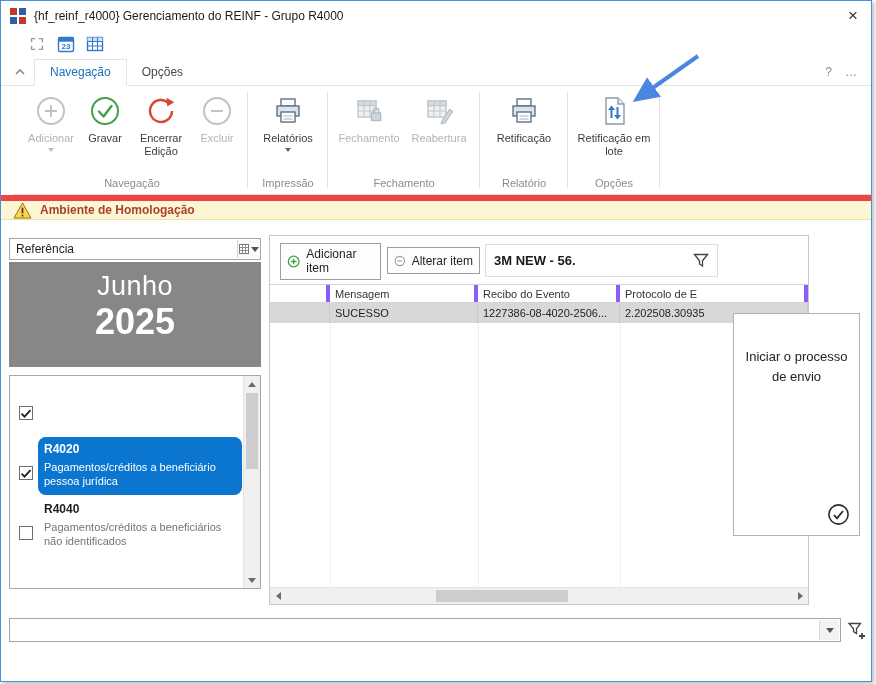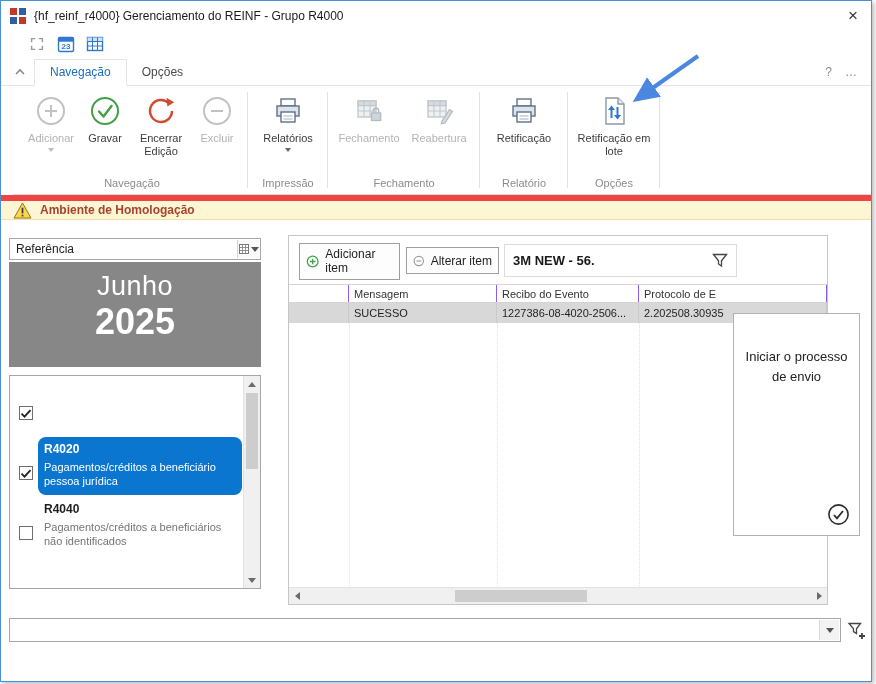--- a/index.html
+++ b/index.html
@@ -67,28 +67,28 @@
   .vscroll .thumb { position:absolute; left:2px; right:2px; top:17px; height:76px; background:#cdcdcd; }
 
   
   .tri-up    { width:0;height:0;border-left:4px solid transparent;border-right:4px solid transparent;border-bottom:5px solid #6b6b6b; }
   .tri-down  { width:0;height:0;border-left:4px solid transparent;border-right:4px solid transparent;border-top:5px solid #6b6b6b; }
   .tri-left  { width:0;height:0;border-top:4px solid transparent;border-bottom:4px solid transparent;border-right:5px solid #6b6b6b; }
   .tri-right { width:0;height:0;border-top:4px solid transparent;border-bottom:4px solid transparent;border-left:5px solid #6b6b6b; }
   .tri-dd    { width:0;height:0;border-left:4px solid transparent;border-right:4px solid transparent;border-top:5px solid #555; }
 
   
-  .centerpanel { position:absolute; left:268px; top:234px; width:540px; height:370px; border:1px solid #c6c6c6; background:#fff;margin-left:19px; }
+  .centerpanel { position:absolute; left:268px; top:234px; width:540px; height:370px; border:1px solid #c6c6c6; background:#fff; }
   .addbtn { position:absolute; left:10px; top:7px; width:101px; height:37px; border:1px solid #9e9e9e; background:#fdfdfd; display:flex; align-items:center; gap:6px; padding:2px 6px; font-size:12px; color:#1f1f1f; line-height:1.1; }
   .altbtn { position:absolute; left:117px; top:11px; width:93px; height:27px; border:1px solid #9e9e9e; background:#fdfdfd; display:flex; align-items:center; gap:6px; padding:0 6px; font-size:12px; color:#1f1f1f; white-space:nowrap; }
   .filterbox { position:absolute; left:215px; top:8px; width:233px; height:33px; border:1px solid #dcdcdc; background:#fff; display:flex; align-items:center; padding:0 8px; }
   .filtertext { flex:1; font-size:13px; font-weight:bold; color:#1a1a1a; white-space:nowrap; overflow:hidden; }
 
   .ghead { position:absolute; left:0; right:0; top:48px; height:19px; display:flex; background:#fff; border-top:1px solid #d4d4d4; border-bottom:1px solid #d4d4d4; }
-  .gh { border-right:1px solid #8b5cf6; font-size:11px; color:#333; display:flex; align-items:center; padding:0 5px; white-space:nowrap; overflow:hidden; }
+  .gh { border-right:4px solid #8b5cf6; font-size:11px; color:#333; display:flex; align-items:center; padding:0 5px; white-space:nowrap; overflow:hidden; }
   .grow { position:absolute; left:0; right:0; top:67px; height:20px; background:#d8d8d8; display:flex; }
   .gc { font-size:11px; color:#1f1f1f; padding:3.5px 5px 0; white-space:nowrap; overflow:hidden; border-right:1px solid #cacaca; }
   .gbody { position:absolute; left:0; right:0; top:87px; bottom:18px; background:#fff; }
   .gline { position:absolute; top:0; bottom:0; border-left:1px dotted #e0e0e0; }
 
   .hscroll { position:absolute; left:0; right:0; bottom:0; height:17px; background:#f0f0f0; border-top:1px solid #e3e3e3; }
   .hscroll .sarr { position:absolute; top:0; bottom:0; width:16px; display:flex; align-items:center; justify-content:center; }
   .hscroll .sarr.right { right:0; }
   .hscroll .thumb { position:absolute; top:2px; bottom:2px; left:166px; width:132px; background:#cdcdcd; }
 

